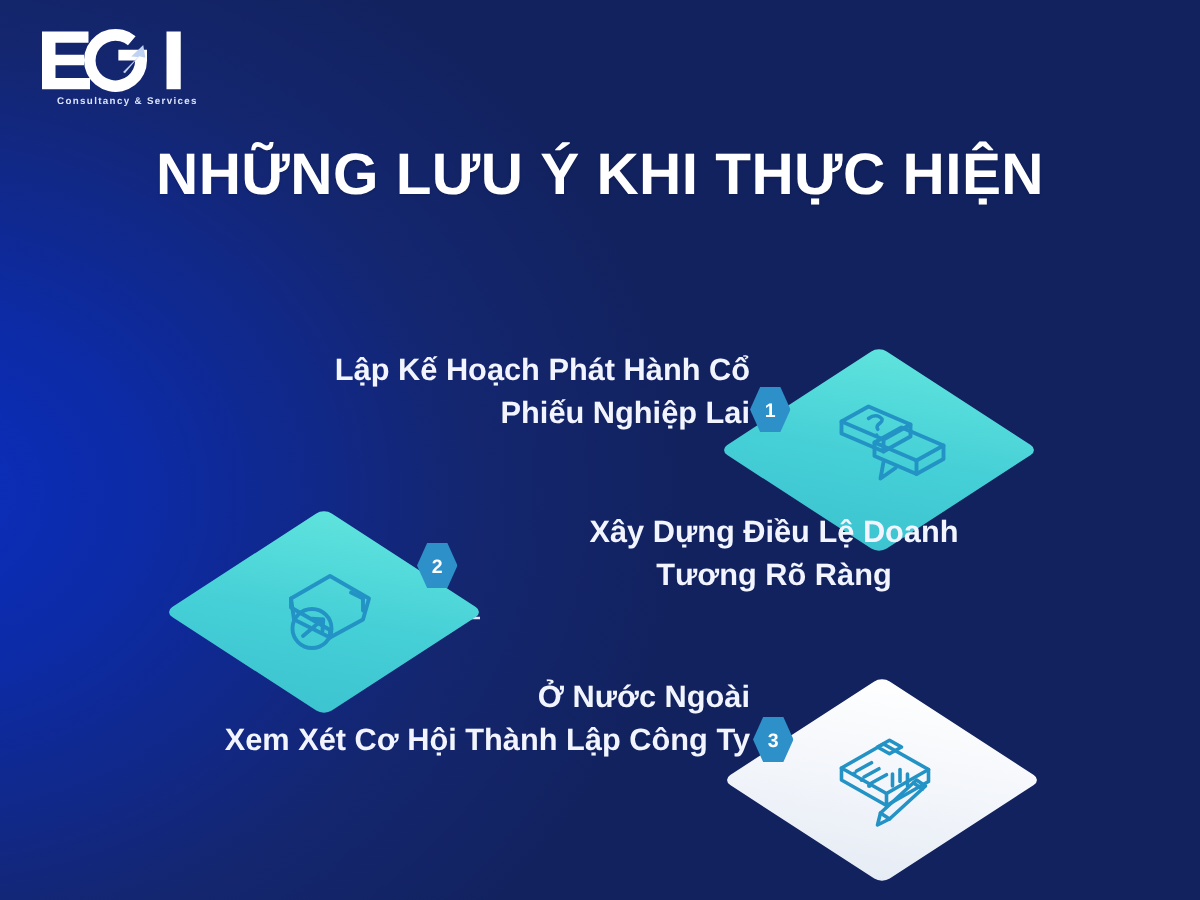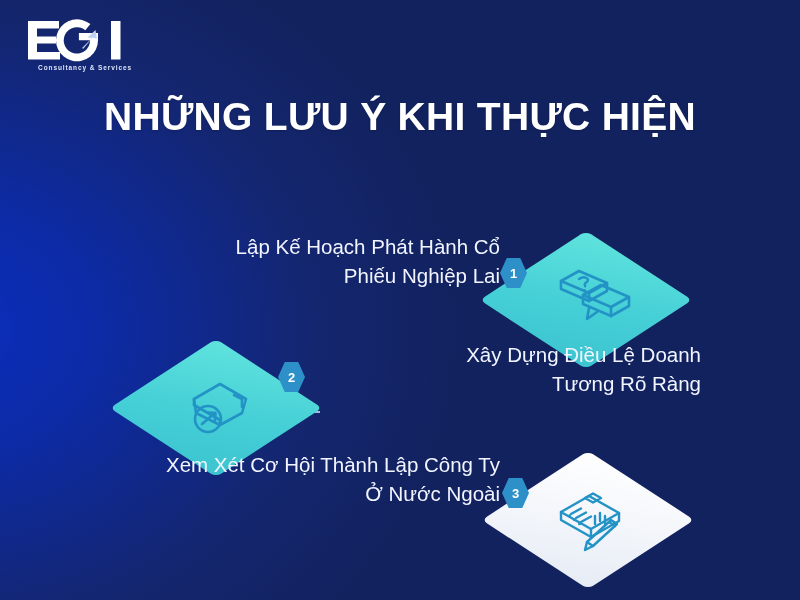--- a/index.html
+++ b/index.html
@@ -42,21 +42,21 @@
     text-shadow:0 1px 2px rgba(0,0,0,.18);
   }
   #title .line { display:block; white-space:nowrap; }
   
   .step { position:absolute; }
   .step-text {
     position:absolute;
     color:#F2F5FF;
     font-size:20.5px;
     line-height:1.42;
-    font-weight:400;
+    font-weight:700;
     white-space:nowrap;
   }
   .step-text .t-line { display:block; }
   
   .tile { position:absolute; width:176px; height:176px; }
   .tile .face {
     position:absolute; left:0; top:0; width:124px; height:124px;
     transform:rotate(45deg) skew(-12deg,-12deg);
     transform-origin:50% 50%;
     margin:26px;
@@ -146,21 +146,21 @@
           </g>
         </svg>
       </div>
     </div>
     <div class="badge" style="left:500px; top:258px;">
       <span>1</span>
     </div>
   </div>
 
   <div class="step">
-    <div class="step-text" style="left:301px; top:340px; width:400px; text-align:right;">
+    <div class="step-text" style="left:316px; top:340px; width:400px; text-align:center;">
       <span class="t-line">Xây Dựng Điều Lệ Doanh</span>
       <span class="t-line">Tương Rõ Ràng</span>
     </div>
 
     <svg class="connector" style="left:262px; top:380px;" width="60" height="34">
       <path d="M58 32 L34 32 L14 10" stroke="#DCE6FF" stroke-width="1.6" fill="none"></path>
     </svg>
 
     <div class="tile teal" style="left:128px; top:320px;">
       <div class="shadow"></div>
@@ -180,22 +180,22 @@
         </svg>
       </div>
     </div>
     <div class="badge" style="left:278px; top:362px;">
       <span>2</span>
     </div>
   </div>
 
   <div class="step">
     <div class="step-text" style="left:60px; top:450px; width:440px; text-align:right;">
+      <span class="t-line">Ở Nước Ngoài</span>
       <span class="t-line">Xem Xét Cơ Hội Thành Lập Công Ty</span>
-      <span class="t-line">Ở Nước Ngoài</span>
     </div>
 
     <svg class="connector" style="left:500px; top:488px;" width="48" height="30">
       <path d="M0 28 L16 28 L44 4" stroke="#DCE6FF" stroke-width="1.6" fill="none"></path>
     </svg>
 
     <div class="tile white" style="left:500px; top:432px;">
       <div class="shadow"></div>
       <div class="face"></div>
       <div class="glyph">

